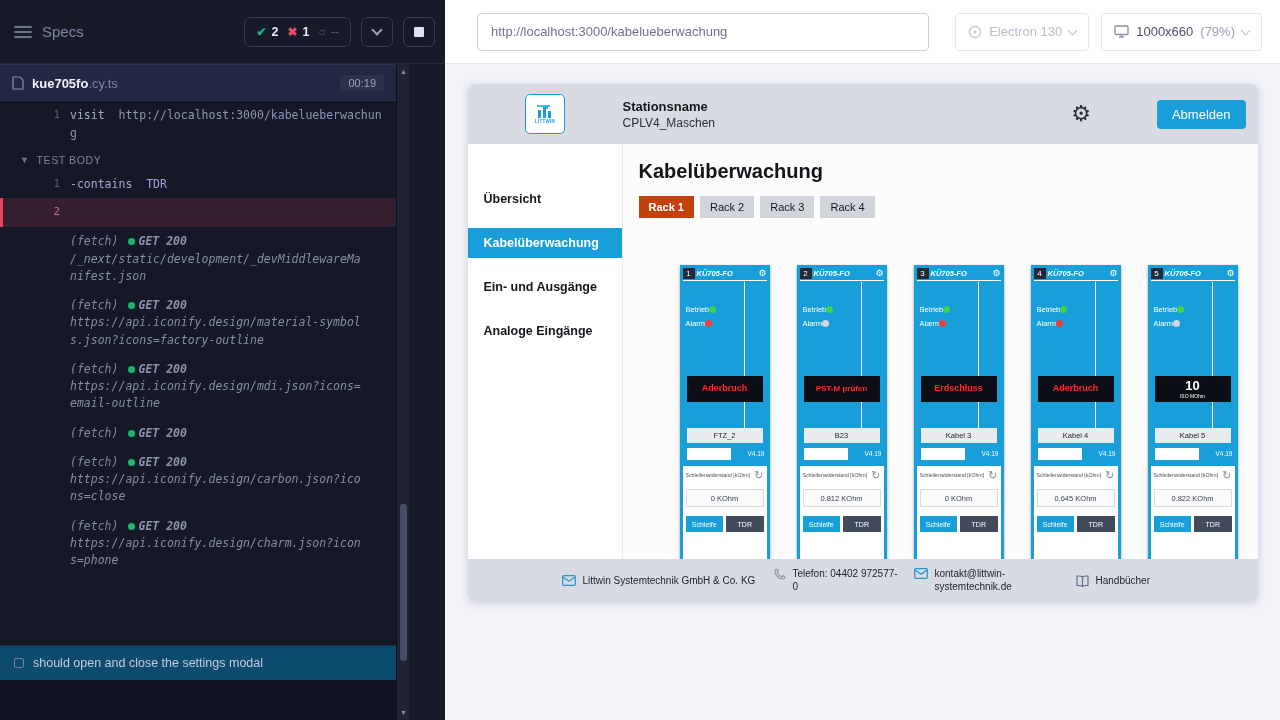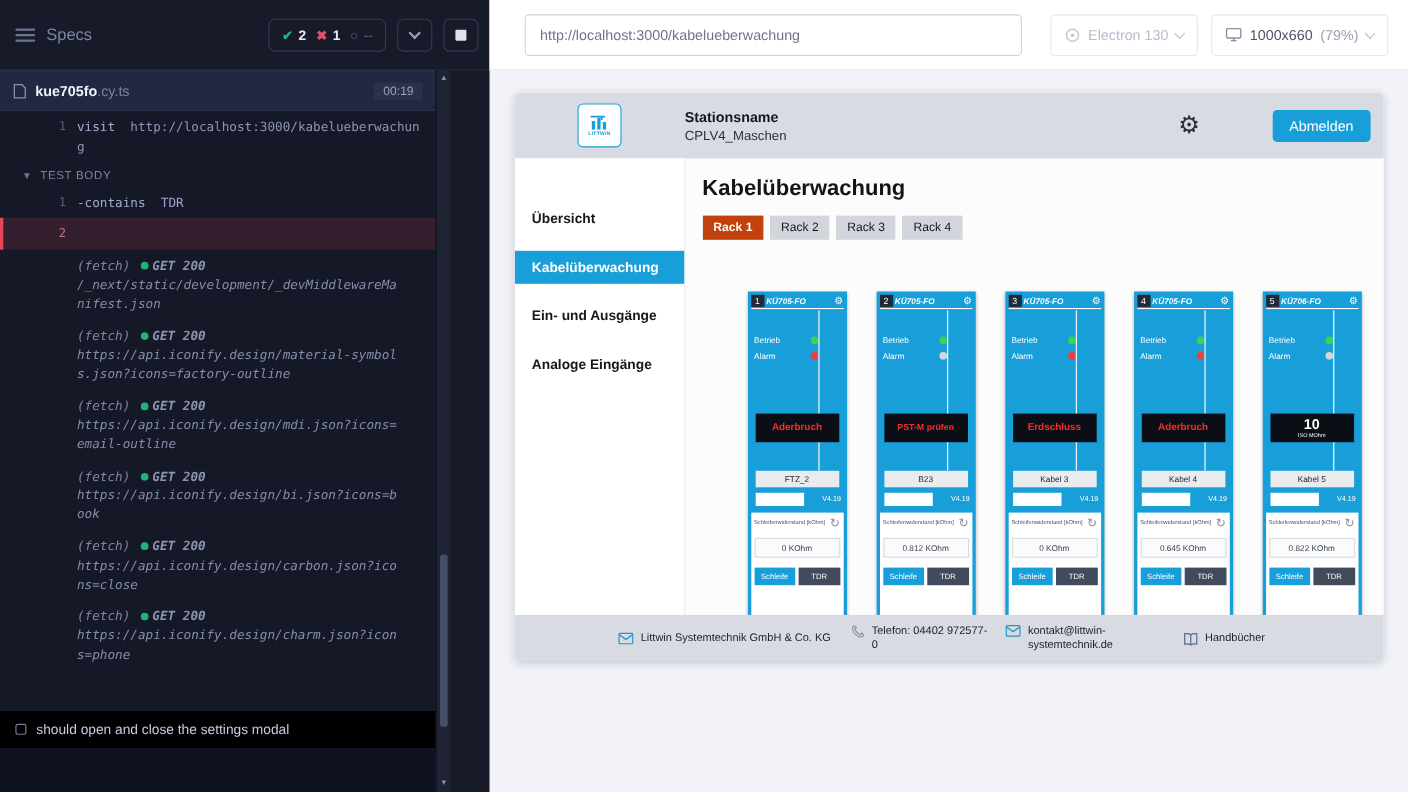--- a/index.html
+++ b/index.html
@@ -48,21 +48,21 @@
   .assert-chip { background:#99293d; color:#ffccd4; border-radius:2px; padding:0px 4px; }
   .assert-strong { color:#f2a9b8; font-weight:700; }
 
   .fetch-row { display:flex; margin:6px 16px 12px 0; }
   .fetch-content { flex:1; padding-right:14px; min-width:0; line-height:1.5; }
   .fetch-label { color:#7e86a3; font-style:italic; }
   .ok-dot { display:inline-block; width:7px; height:7px; border-radius:50%; background:#1eb473; margin:0 3px 0 10px; }
   .fetch-status { color:#8d94af; font-style:italic; font-weight:700; }
   .fetch-url { color:#858da9; font-style:italic; overflow-wrap:break-word; word-break:break-all; max-width:345px; }
 
-  .next-test { border-top:1px solid #262b3f; background:#000000; display:flex; align-items:center; gap:9px; padding:10px 14px; flex-shrink:0; }
+  .next-test { border-top:1px solid #262b3f; background:#0c4a6e; display:flex; align-items:center; gap:9px; padding:10px 14px; flex-shrink:0; }
   .test-ic { width:10px; height:10px; border:1.5px solid #7b82a0; border-radius:2px; flex-shrink:0; }
   .next-test-label { color:#c6cbe3; font-size:12.5px; }
   .bottom-fill { height:40px; background:#0f1321; flex-shrink:0; }
 
   .cy-scroll { width:13px; background:#1f2435; border-left:1px solid #0d1019; position:relative; flex-shrink:0; }
   .scroll-arrow { position:absolute; left:0; width:13px; text-align:center; color:#8a90a8; font-size:7px; }
   .scroll-thumb { position:absolute; left:3px; width:7px; top:67%; height:24%; background:#464d66; border-radius:3px; }
 
   
   .right { flex:1; display:flex; flex-direction:column; min-width:0; }
@@ -98,21 +98,21 @@
   .tab { height:22px; padding:0 10px; font-size:11px; display:flex; align-items:center; background:#d2d6dc; color:#15171c; }
   .tab.active { background:#c2410c; color:#fff; font-weight:700; }
 
   .cards { margin-top:47px; display:flex; gap:27px; padding-left:41px; }
   .card { width:90px; height:300px; background:#189fd9; padding:3px; position:relative; box-shadow:0 1px 3px rgba(0,0,0,.35); flex-shrink:0; }
   .card-head { display:flex; align-items:center; height:13px; gap:2px; border-bottom:1px solid #fff; padding-bottom:1px; }
   .card-num { width:12px; height:11px; background:#232936; color:#fff; font-size:8px; display:flex; align-items:center; justify-content:center; flex-shrink:0; }
   .card-model { flex:1; color:#fff; font-size:7.5px; font-weight:700; white-space:nowrap;font-style:italic; }
   .card-gear { color:#fff; font-size:9px; line-height:1; }
   .vline { position:absolute; left:64px; top:17px; height:146px; width:1px; background:#fff; }
-  .led-row { display:flex; align-items:center; justify-content:space-between; width:58px; margin-left:3px; }
+  .led-row { display:flex; align-items:center; justify-content:flex-start; width:58px; margin-left:3px; }
   .led-row.first { margin-top:24px; }
   .led-row.second { margin-top:5px; }
   .led-label { color:#fff; font-size:7.5px; }
   .led { width:7px; height:7px; border-radius:50%; flex-shrink:0; }
   .status-box { position:absolute; top:111px; left:7px; right:7px; height:26px; background:#0b0e14; display:flex; flex-direction:column; align-items:center; justify-content:center; }
   .status-text { font-weight:700; line-height:1.1; }
   .status-sub { font-size:5px; color:#fff; line-height:1.2; }
   .status-sub:empty { display:none; }
   .cable-box { position:absolute; top:163px; left:7px; right:7px; height:15px; background:#e9ebee; font-size:7.5px; color:#20242c; display:flex; align-items:center; justify-content:center; }
   .ver-row { position:absolute; top:182px; left:7px; right:5px; height:13px; display:flex; align-items:center; justify-content:space-between; }
@@ -216,21 +216,20 @@
           <div class="gutter"></div>
           <div class="fetch-content">
             <div><span class="fetch-label">(fetch)</span><span class="ok-dot"></span><span class="fetch-status">GET 200</span></div>
             <div class="fetch-url">https://api.iconify.design/mdi.json?icons=email-outline</div>
           </div>
         </div>
         <div class="fetch-row">
           <div class="gutter"></div>
           <div class="fetch-content">
             <div><span class="fetch-label">(fetch)</span><span class="ok-dot"></span><span class="fetch-status">GET 200</span></div>
-            <div class="fetch-url">https://api.iconify.design/bi.json?icons=book</div>
           </div>
         </div>
         <div class="fetch-row">
           <div class="gutter"></div>
           <div class="fetch-content">
             <div><span class="fetch-label">(fetch)</span><span class="ok-dot"></span><span class="fetch-status">GET 200</span></div>
             <div class="fetch-url">https://api.iconify.design/carbon.json?icons=close</div>
           </div>
         </div>
         <div class="fetch-row">

